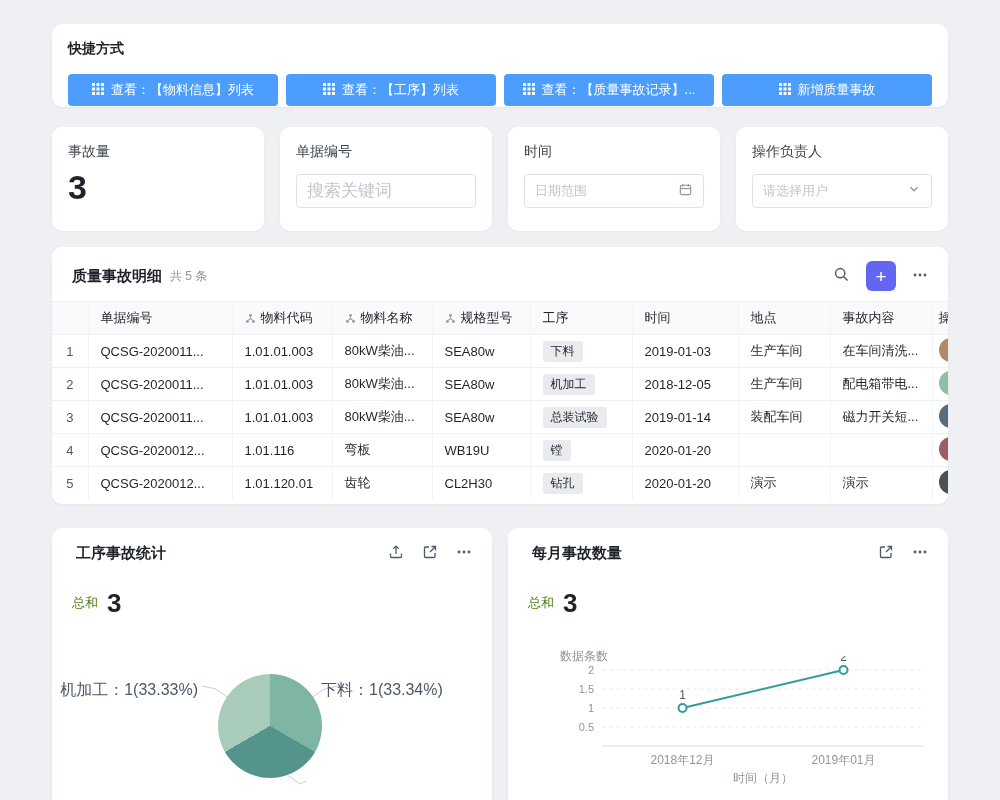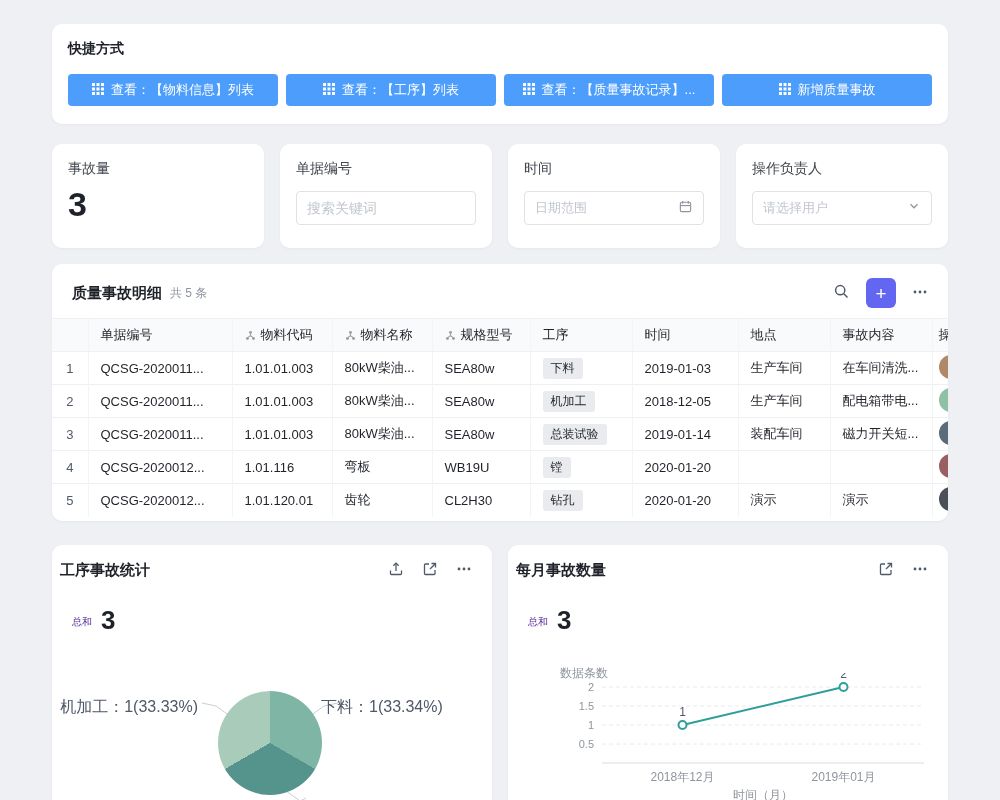--- a/index.html
+++ b/index.html
@@ -6,36 +6,36 @@
   html,body { width:1000px; height:800px; overflow:hidden; }
   body {
     background:#eef0f4;
     font-family:"Liberation Sans","DejaVu Sans",sans-serif;
     color:#1f2329;
   }
   .page { padding:24px 52px 0; }
   .card { background:#fff; border-radius:10px; box-shadow:0 1px 3px rgba(31,35,41,.04); }
 
   
-  .shortcuts { height:100px; padding:16px 16px 0; margin-bottom:20px; }
+  .shortcuts { height:83px; padding:16px 16px 0; margin-bottom:20px; }
   .shortcuts-title { font-size:14px; font-weight:600; margin-bottom:16px; }
   .btn-row { display:flex; gap:8px; }
   .sc-btn { flex:1; height:32px; display:flex; align-items:center; justify-content:center; gap:7px;
             color:#fff; font-size:13px; border:none; border-radius:4px; cursor:pointer;
             white-space:nowrap; overflow:hidden; font-family:Liberation Sans, sans-serif; }
 
   
   .filter-row { display:flex; gap:16px; margin-bottom:16px; }
   .filter-card { flex:1; height:104px; padding:16px; }
   .filter-label { font-size:14px; color:#41464f; }
   .stat-value { font-size:34px; font-weight:700; margin-top:8px; line-height:1.1; }
   .input-box { margin-top:13px; height:34px; border:1px solid #e0e2e6; border-radius:4px;
                display:flex; align-items:center; justify-content:space-between;
                padding:0 10px; background:#fff; cursor:pointer; }
-  .input-box input { border:none; outline:none; width:100%; font-size:14px; font-family:inherit; color:#1f2329; }
+  .input-box input { border:none; outline:none; width:100%; font-size:17px; font-family:inherit; color:#1f2329; }
   .input-box input::placeholder { color:#c1c6cf; }
   .ph-text { font-size:13px; color:#c1c6cf; }
 
   
   .table-card { height:257px; margin-bottom:24px; overflow:hidden; }
   .table-head { display:flex; align-items:center; padding:14px 20px 10px; }
   .table-title { font-size:15px; font-weight:700; }
   .table-count { font-size:12px; color:#8f959e; margin-left:8px; }
   .table-actions { margin-left:auto; display:flex; align-items:center; gap:16px; }
   .icon-btn { background:none; border:none; cursor:pointer; display:flex; align-items:center; padding:0; }
@@ -50,25 +50,25 @@
   th.idx { padding:0 4px; }
   td.op-cell, th.op-cell { padding:0 6px; border-right:none; }
   .th-inner { display:flex; align-items:flex-end; gap:5px; }
   .tag { display:inline-block; background:#e9ebee; border-radius:3px; padding:2px 8px;
          font-size:12px; line-height:17px; color:#1f2329; }
   .avatar { width:24px; height:24px; border-radius:50%; display:inline-block; }
 
   
   .charts-row { display:flex; gap:16px; }
   .chart-card { flex:1; height:280px; position:relative; }
-  .chart-head { position:absolute; top:16px; left:8px; right:20px; display:flex; align-items:center; }
+  .chart-head { position:absolute; top:16px; left:24px; right:20px; display:flex; align-items:center; }
   .chart-title { font-size:15px; font-weight:700; }
   .chart-icons { margin-left:auto; display:flex; align-items:center; gap:18px; }
   .total-row { position:absolute; top:62px; left:20px; display:flex; align-items:flex-end; gap:9px; }
-  .total-label { font-size:10px; color:#4c1d95; padding-bottom:4px; }
+  .total-label { font-size:13px; color:#4d7c0f; padding-bottom:4px; }
   .total-value { font-size:26px; font-weight:700; line-height:1; }
 
   .pie-wrap { position:absolute; top:140px; left:0; width:100%; height:140px; }
   .pie { position:absolute; left:166px; top:6px; width:104px; height:104px; border-radius:50%; }
   .pie-label { position:absolute; font-size:16px; color:#4e5969; white-space:nowrap; }
   .pie-label-left  { top:12px; left:0; width:146px; text-align:right; }
   .pie-label-right { top:12px; left:269px; }
   .leader-svg { position:absolute; inset:0; width:100%; height:100%; overflow:visible; }
 
   .series-label { position:absolute; top:120px; left:52px; font-size:12px; color:#8f959e; }

